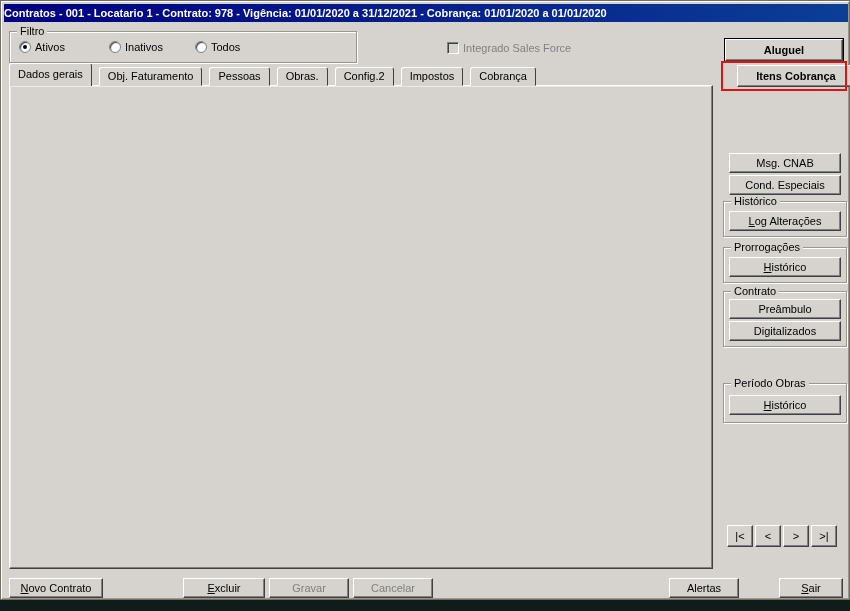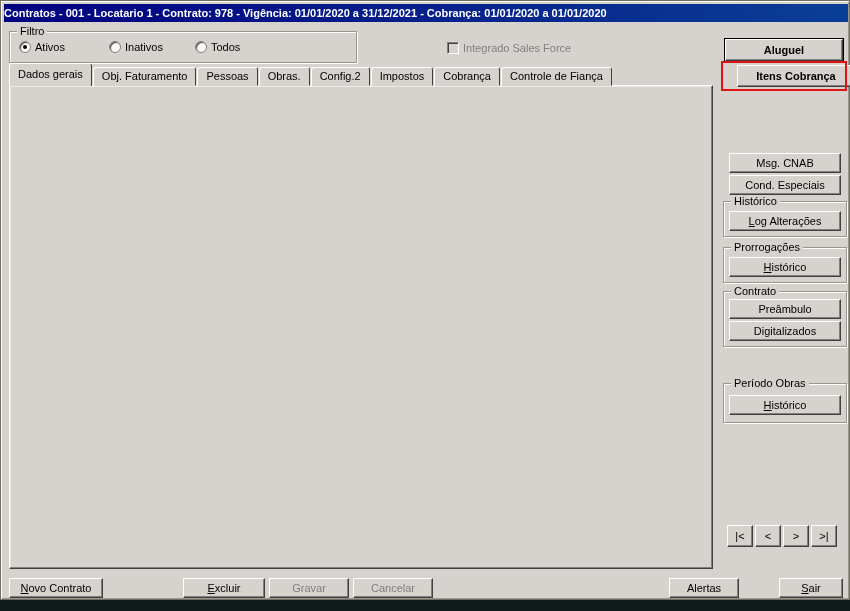--- a/index.html
+++ b/index.html
@@ -41,21 +41,21 @@
            border-color:#808080 #fff #fff #808080; box-shadow: inset 1px 1px 0 #404040; }
   .combo .txt { flex:1; padding:1px 3px; white-space:nowrap; overflow:hidden; }
   .combo .cbtn { width:17px; background:#d6d3ce; border:1px solid; border-color:#fff #404040 #404040 #fff;
                  box-shadow: inset -1px -1px 0 #808080; display:flex; align-items:center; justify-content:center; }
   .arr { width:0; height:0; border-left:3.5px solid transparent; border-right:3.5px solid transparent;
          border-top:4px solid #000; }
   .combo.dsb { background:#d6d3ce; color:#808080; }
   .combo.dsb .arr { border-top-color:#808080; }
   .tabsrow { position:absolute; left:8px; top:62px; height:23px; display:flex; align-items:flex-end; z-index:5; }
   .tab { height:19px; padding:2px 8px 0; background:#d6d3ce; border:1px solid;
-         border-color:#fff #404040 #d6d3ce #fff; border-radius:3px 3px 0 0; white-space:nowrap; margin-right:1px; }
+         border-color:#fff #404040 #d6d3ce #fff; border-radius:3px 3px 0 0; white-space:nowrap; margin-right:7px; }
   .tab.active { height:23px; padding-top:4px; border-bottom:none; position:relative; z-index:6; }
   .panel { position:absolute; left:8px; top:84px; width:704px; height:484px; background:#d6d3ce;
            border:1px solid; border-color:#fff #404040 #404040 #fff;
            box-shadow: inset -1px -1px 0 #808080, inset 1px 1px 0 #eceae6; z-index:1; }
   .iconbtn { padding:0; }
   .listbox { position:absolute; background:#fff; border:1px solid; border-color:#808080 #fff #fff #808080;
              box-shadow: inset 1px 1px 0 #404040; overflow:hidden; }
   .listitem { padding:1px 3px; }
   .grid { position:absolute; background:#fff; border:1px solid; border-color:#808080 #fff #fff #808080;
           box-shadow: inset 1px 1px 0 #404040; overflow:hidden; }
@@ -89,21 +89,20 @@
   <span class="lbl dis" style="left:462px;top:41px;">Integrado Sales Force</span>
 
   <div class="tabsrow">
     <div class="tab active">Dados gerais</div>
     <div class="tab">Obj. Faturamento</div>
     <div class="tab">Pessoas</div>
     <div class="tab">Obras.</div>
     <div class="tab">Config.2</div>
     <div class="tab">Impostos</div>
     <div class="tab">Cobrança</div>
-    <div class="tab">Controle de Fiança</div>
   </div>
 
   <div class="panel"></div>
 
   <span class="lbl" style="left:20px;top:110px;">Contrato</span>
   <input class="tin blue" style="left: 146px; top: 106px; width: 64px; height: 19px;" value="978">
   <div class="btn iconbtn" style="left:214px;top:105px;width:24px;height:21px;">
     <svg width="15" height="12" viewBox="0 0 15 12">
       <rect x="2" y="1" width="3.6" height="6" fill="#111"></rect>
           <rect x="9.4" y="1" width="3.6" height="6" fill="#111"></rect>

